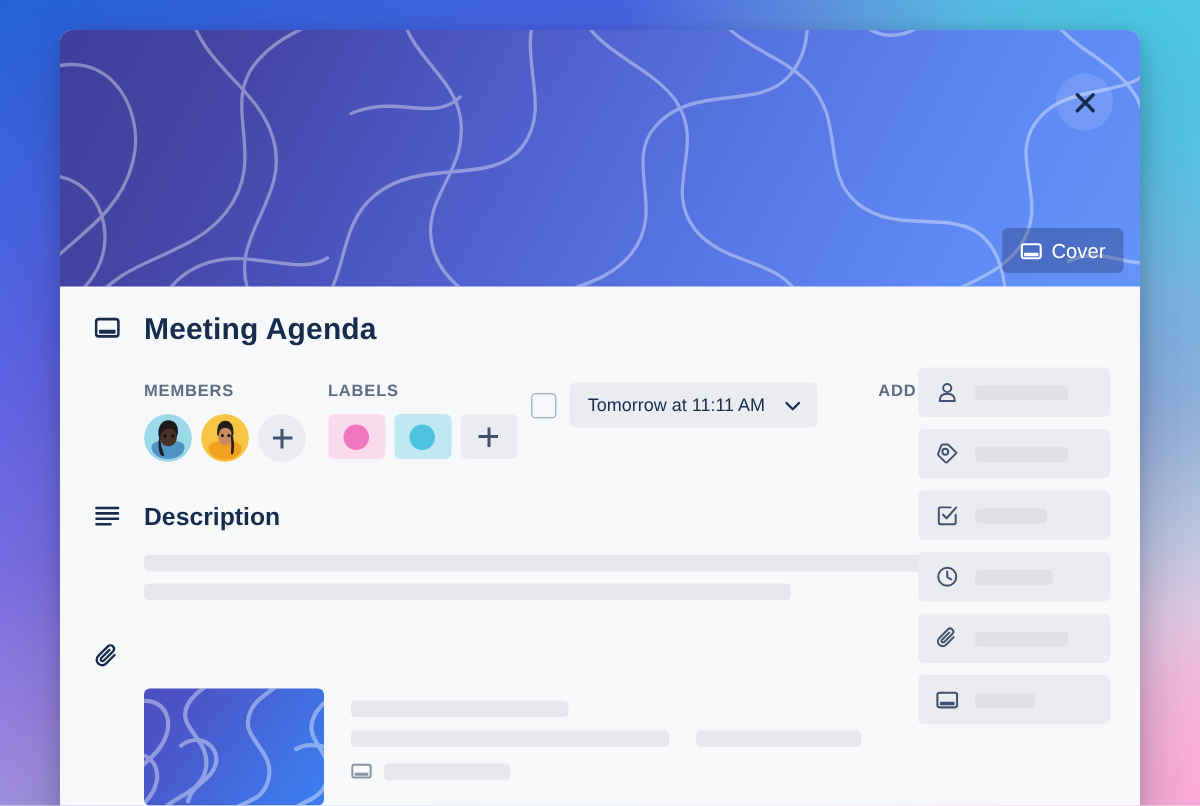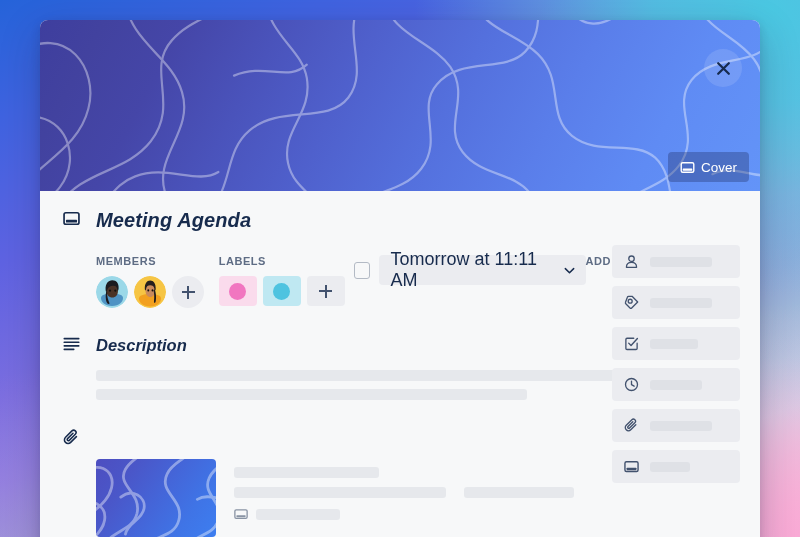--- a/index.html
+++ b/index.html
@@ -90,21 +90,21 @@
     background: rgba(24,32,80,0.30);
     color: #ffffff;
     font-size: 13.5px;
     cursor: pointer;
   }
   .cover-btn .ico svg { display: block; width: 15px; height: 15px; }
 
   
   .body { position: relative; padding: 16px 20px 0 20px; }
 
-  .sec-head { display: flex; align-items: flex-start; gap: 14px; font-style: italic; }
+  .sec-head { display: flex; align-items: flex-start; gap: 14px; }
   .sec-icon { width: 22px; display: flex; justify-content: center; padding-top: 3px; flex: 0 0 22px; }
   .sec-icon svg { display: block; }
   .card-title { font-size: 20px; font-weight: 600; color: #172b4d; letter-spacing: .1px; line-height: 26px; }
 
   
   .meta-row { display: flex; margin-top: 22px; padding-left: 36px; gap: 0; }
   .meta-col { display: flex; flex-direction: column; }
   .col-members { width: 127px; }
   .col-labels  { width: 140px; }
   .col-due     { width: 240px; }
@@ -140,21 +140,21 @@
   .label-dot { width: 17px; height: 17px; border-radius: 50%; }
 
   .due-wrap { display: flex; align-items: center; gap: 9px; }
   .due-check {
     width: 17px; height: 17px; border-radius: 3px;
     border: 1.7px solid #b3bac5; background: transparent; cursor: pointer;
   }
   .due-pill {
     height: 30px; display: flex; align-items: center; gap: 12px;
     padding: 0 10px 0 12px; border-radius: 4px;
-    background: #ebecf0; color: #172b4d; font-size: 18px; cursor: pointer;
+    background: #ebecf0; color: #172b4d; font-size: 12px; cursor: pointer;
   }
   .chev svg { display: block; width: 13px; height: 13px; }
 
   
   .sidebar {
     position: absolute; right: 20px; top: 54px;
     width: 128px; display: flex; flex-direction: column; gap: 8px;
   }
   .side-btn {
     height: 33px; border-radius: 4px; background: #ebecf0;

